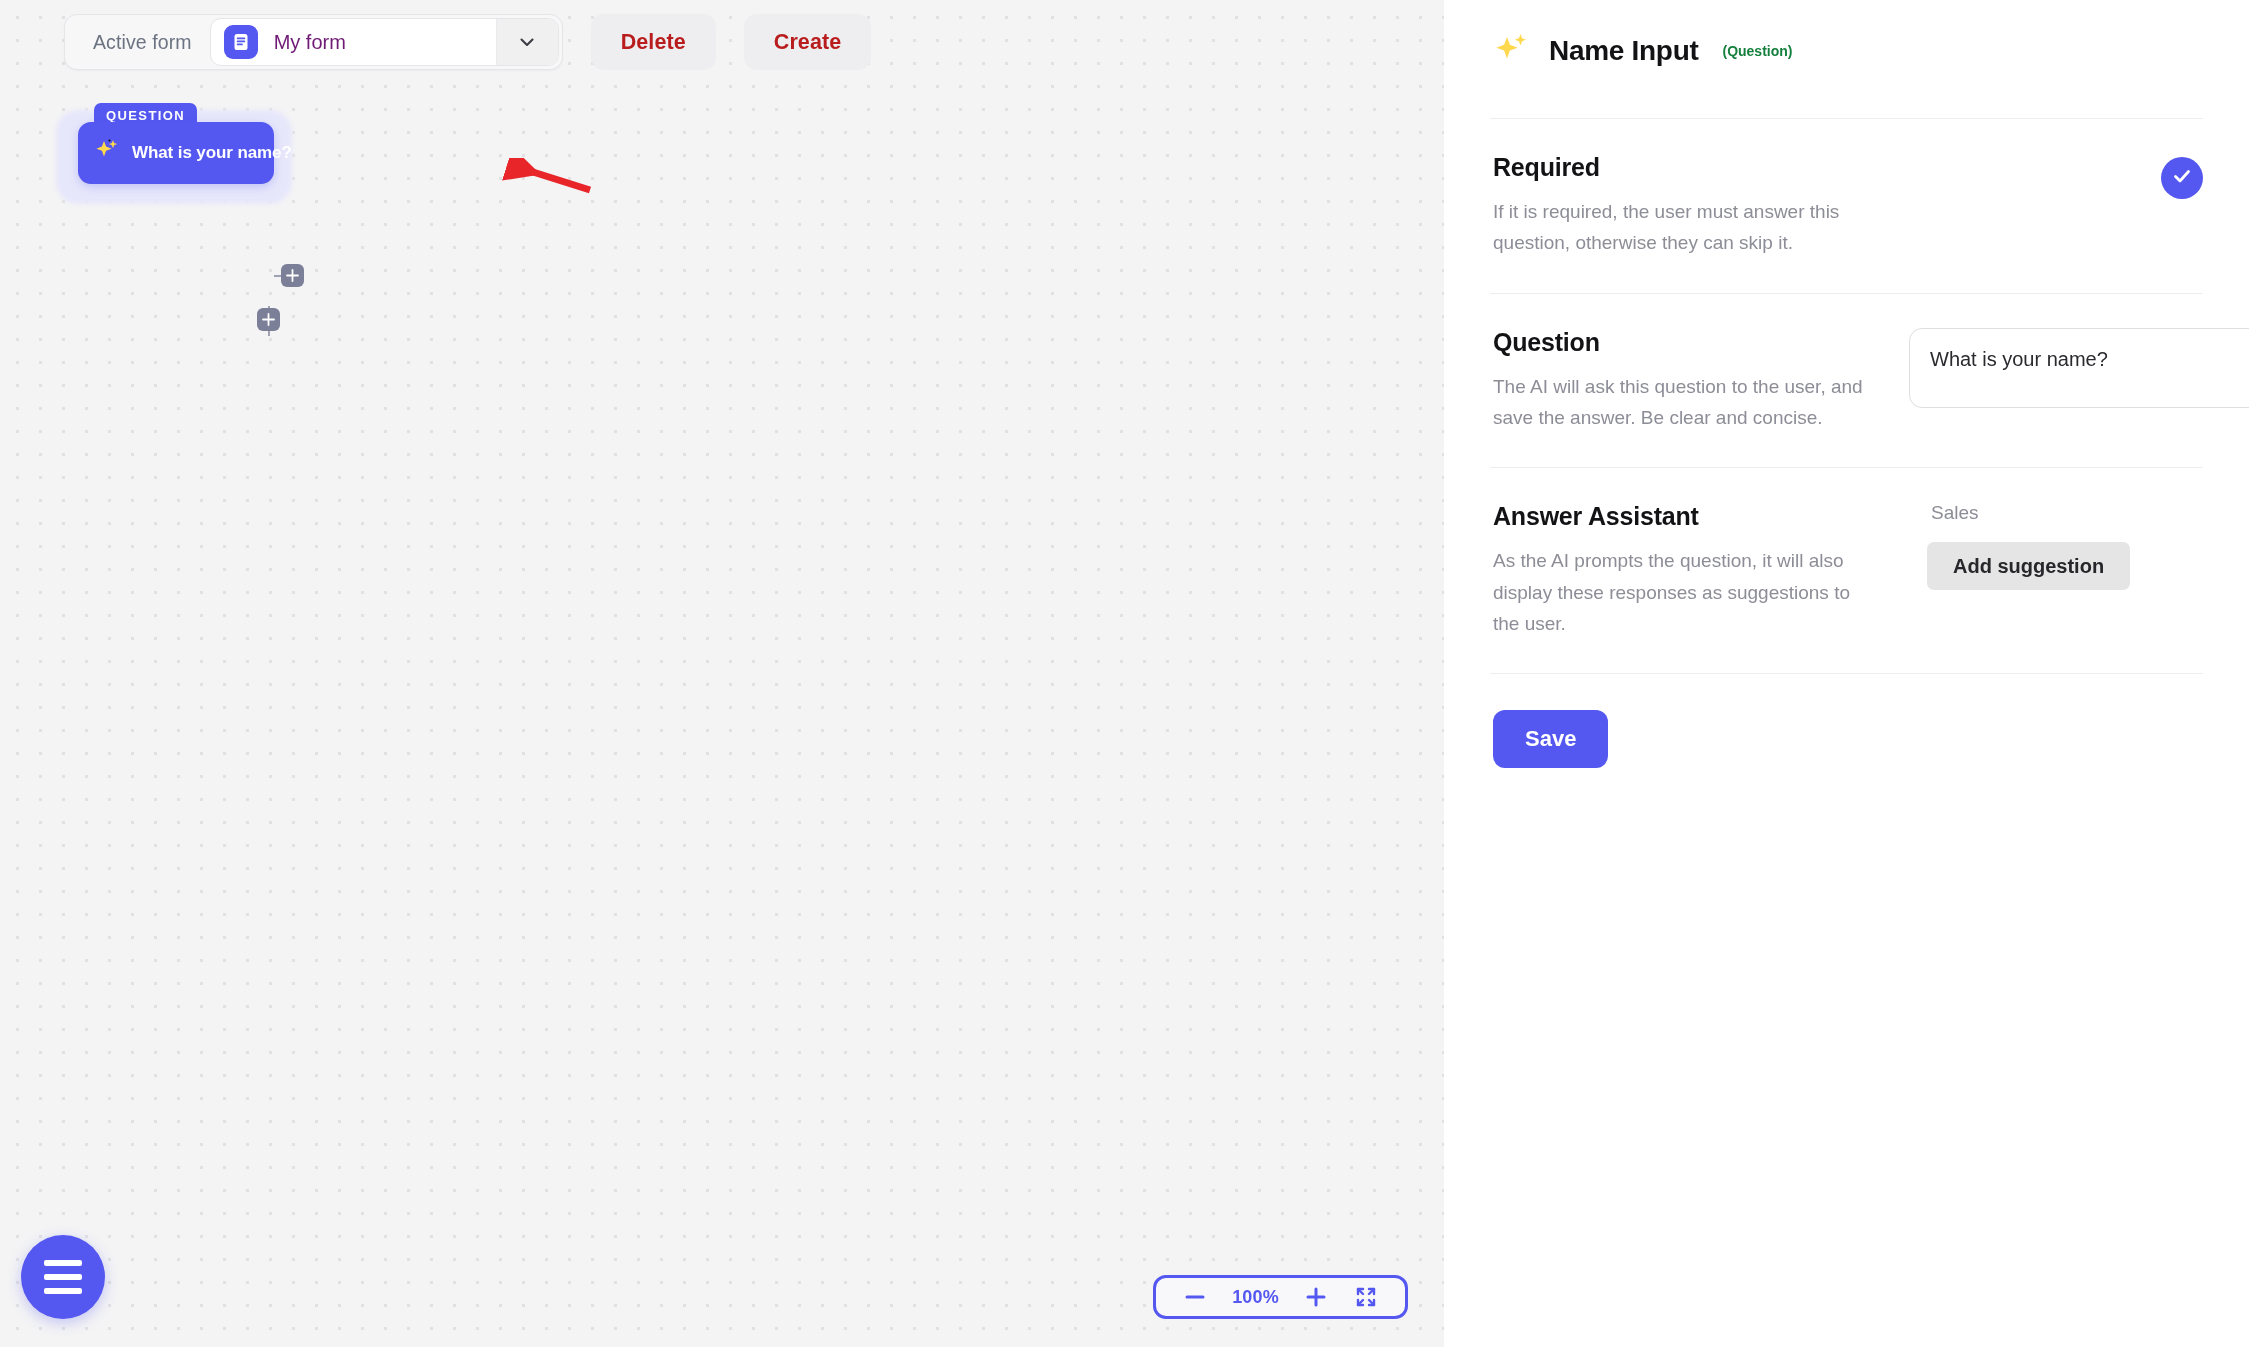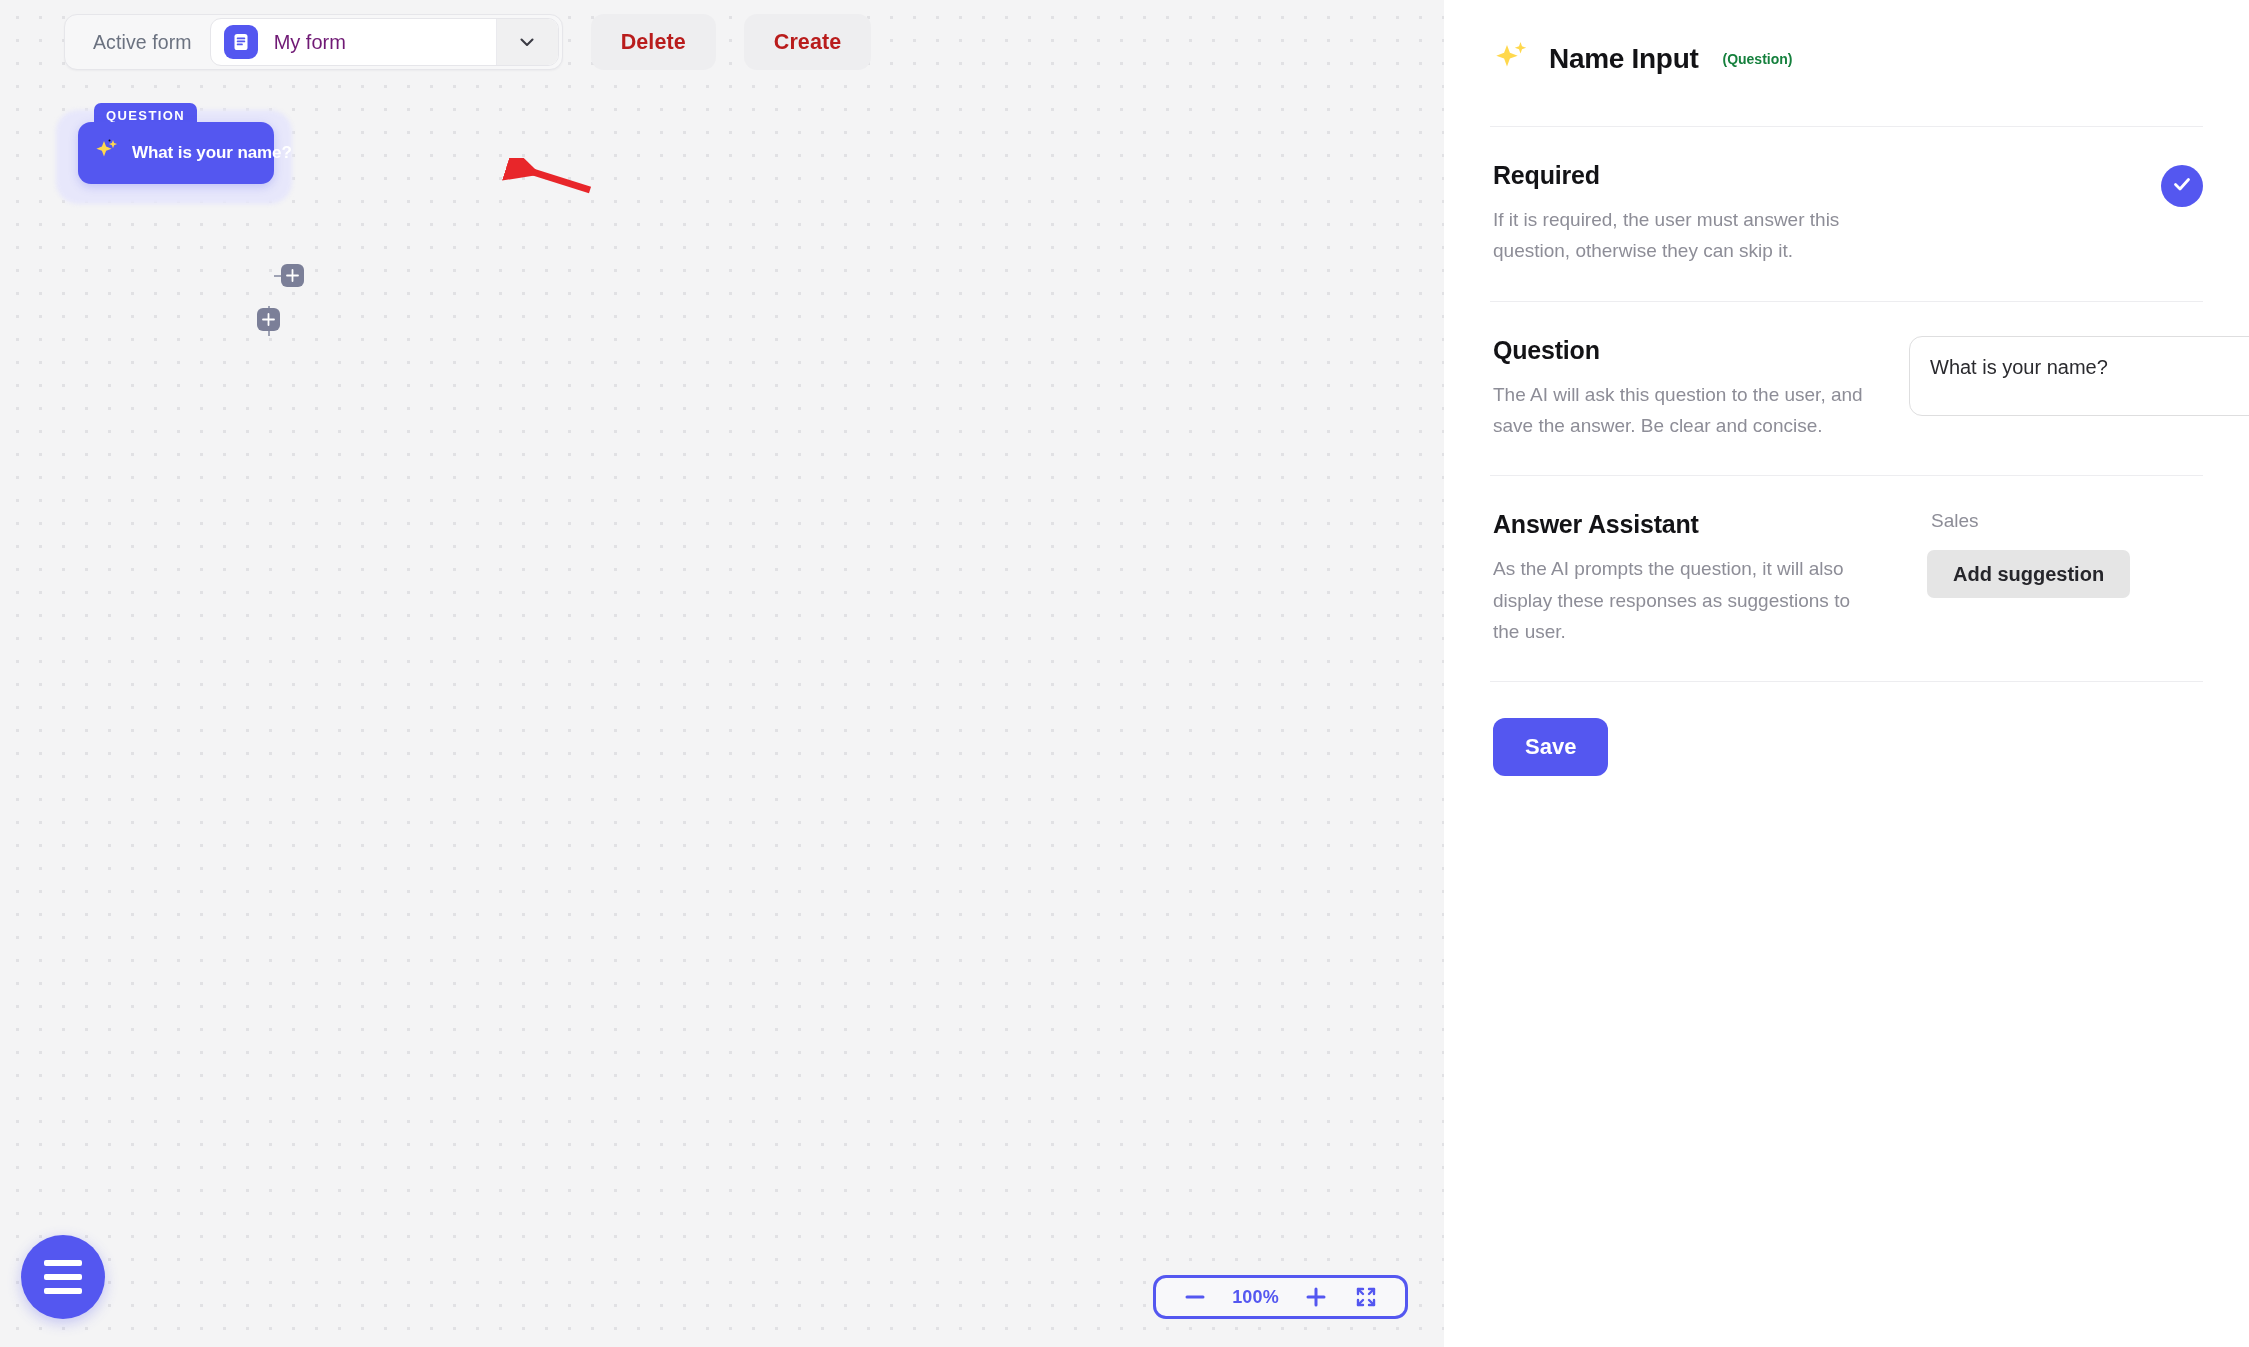--- a/index.html
+++ b/index.html
@@ -267,21 +267,21 @@
   }
 
   
   #panel {
     position: absolute;
     left: 1444px;
     top: 0;
     width: 805px;
     height: 1347px;
     background: #ffffff;
-    padding: 8px 46px;
+    padding: 0 46px;
     overflow: hidden;
   }
 
   #panel-header {
     display: flex;
     align-items: center;
     gap: 18px;
     padding: 30px 0 0 3px;
   }
   .panel-title {

